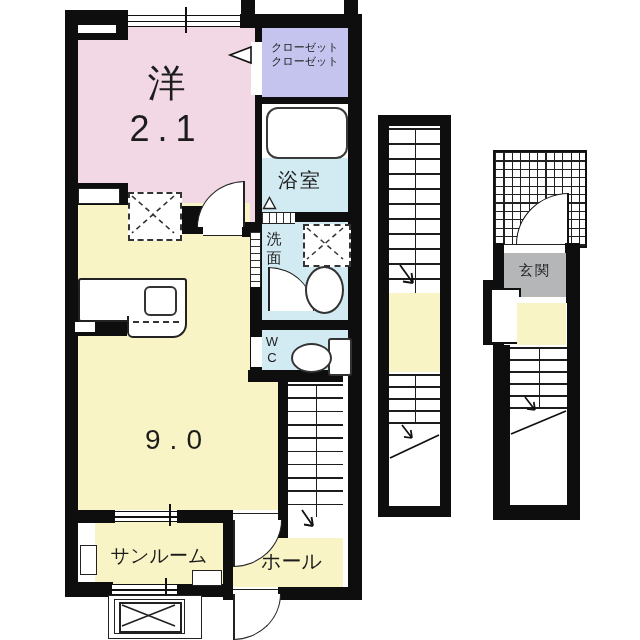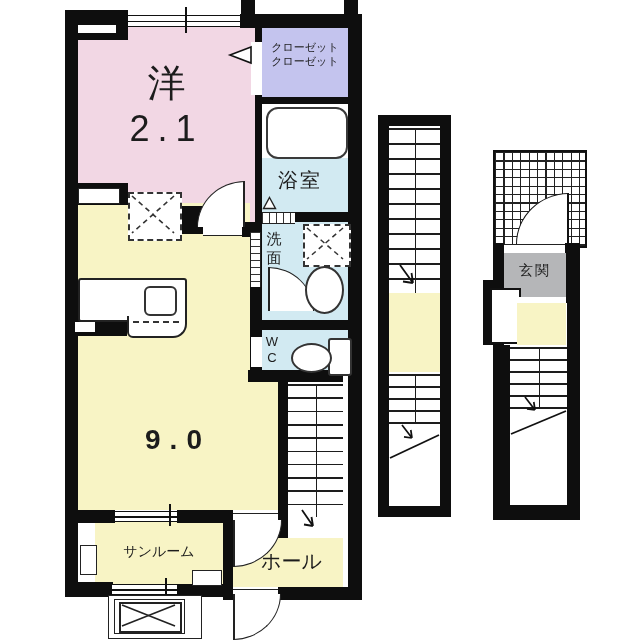--- a/index.html
+++ b/index.html
@@ -143,35 +143,35 @@
   <div class="abs" style="left:114px;top:599px;width:69px;height:33px;background:#fff;border:1.2px solid #222;"></div>
   <div class="abs" style="left:119px;top:602px;width:59px;height:27px;background:#fff;border:2px solid #222;">
     <svg style="left:0;top:0;" width="55" height="23" viewBox="0 0 55 23">
         <line x1="1" y1="1" x2="54" y2="22" stroke="#222" stroke-width="1.6"></line>
         <line x1="54" y1="1" x2="1" y2="22" stroke="#222" stroke-width="1.6"></line>
       </svg>
   </div>
 
   <div class="txt" style="left:78px;top:58px;width:177px;font-size:38px;">洋</div>
   <div class="txt" style="left:78px;top:108px;width:177px;font-size:36px;letter-spacing:8px;">2.1</div>
-  <div class="txt" style="left:78px;top:424px;width:200px;font-size:28px;letter-spacing:9px;font-weight:bold;">9.0</div>
+  <div class="txt" style="left:78px;top:424px;width:200px;font-size:28px;letter-spacing:9px;">9.0</div>
   <div class="txt" style="left:261px;top:40px;width:88px;font-size:11px;line-height:14px;">
     <div>クローゼット</div>
     <div>クローゼット</div>
   </div>
   <div class="txt" style="left:262px;top:167px;width:76px;font-size:20px;letter-spacing:2px;">浴室</div>
   <div class="txt" style="left:264px;top:229px;width:20px;font-size:15px;line-height:19px;">
     <div>洗</div>
     <div>面</div>
   </div>
   <div class="txt" style="left:263px;top:334px;width:18px;font-size:13px;line-height:16px;">
     <div>W</div>
     <div>C</div>
   </div>
-  <div class="txt" style="left:95px;top:543px;width:128px;font-size:14px;">サンルーム</div>
+  <div class="txt" style="left:95px;top:543px;width:128px;font-size:19px;">サンルーム</div>
   <div class="txt" style="left:240px;top:548px;width:103px;font-size:20px;">ホール</div>
 
   <div class="wall" style="left:378px;top:115px;width:73px;height:402px;"></div>
   <div class="abs" style="left:389px;top:126px;width:51px;height:380px;background:#fff;"></div>
   <div class="treads" style="left:389px;top:128px;width:51px;height:166px;--step:15px;">
       <div class="cline"></div>
     </div>
   <svg style="left:397px;top:263px;" width="24" height="30" viewBox="0 0 24 30">
       <path d="M3 2 L16 20 M16 20 L6 18.5 M16 20 L14.5 10" stroke="#111" stroke-width="1.8" fill="none"></path>
     </svg>

